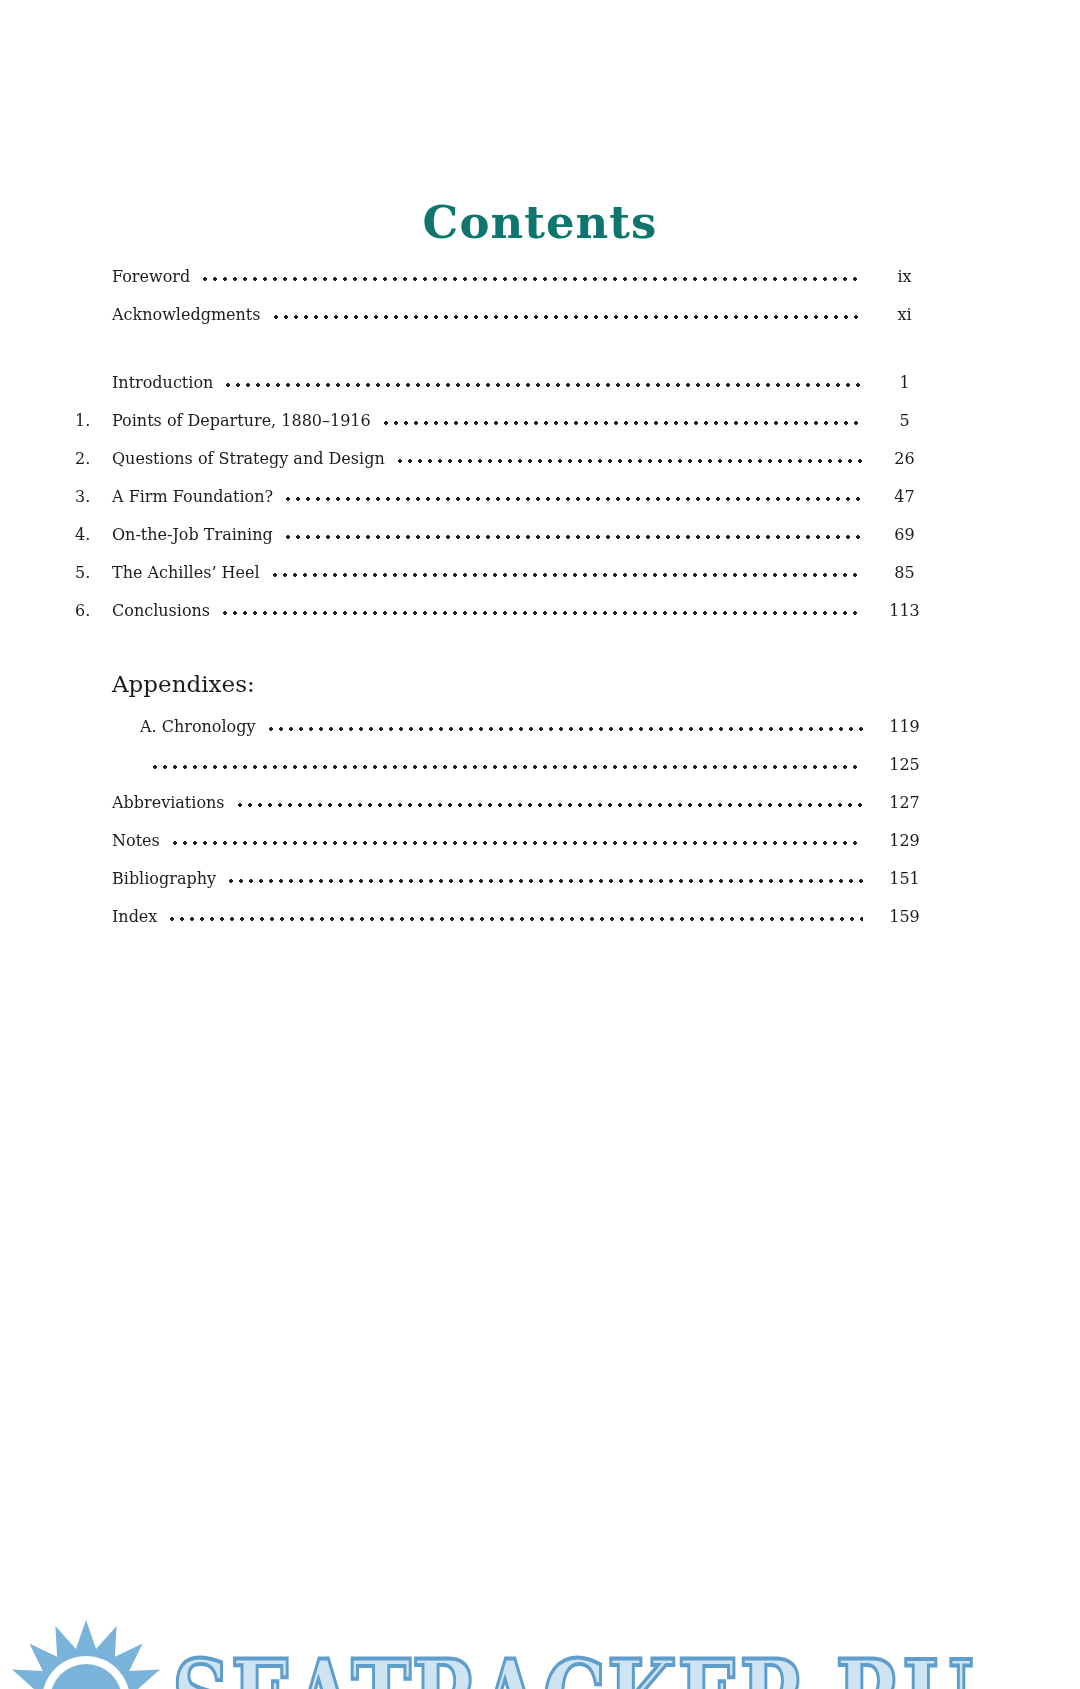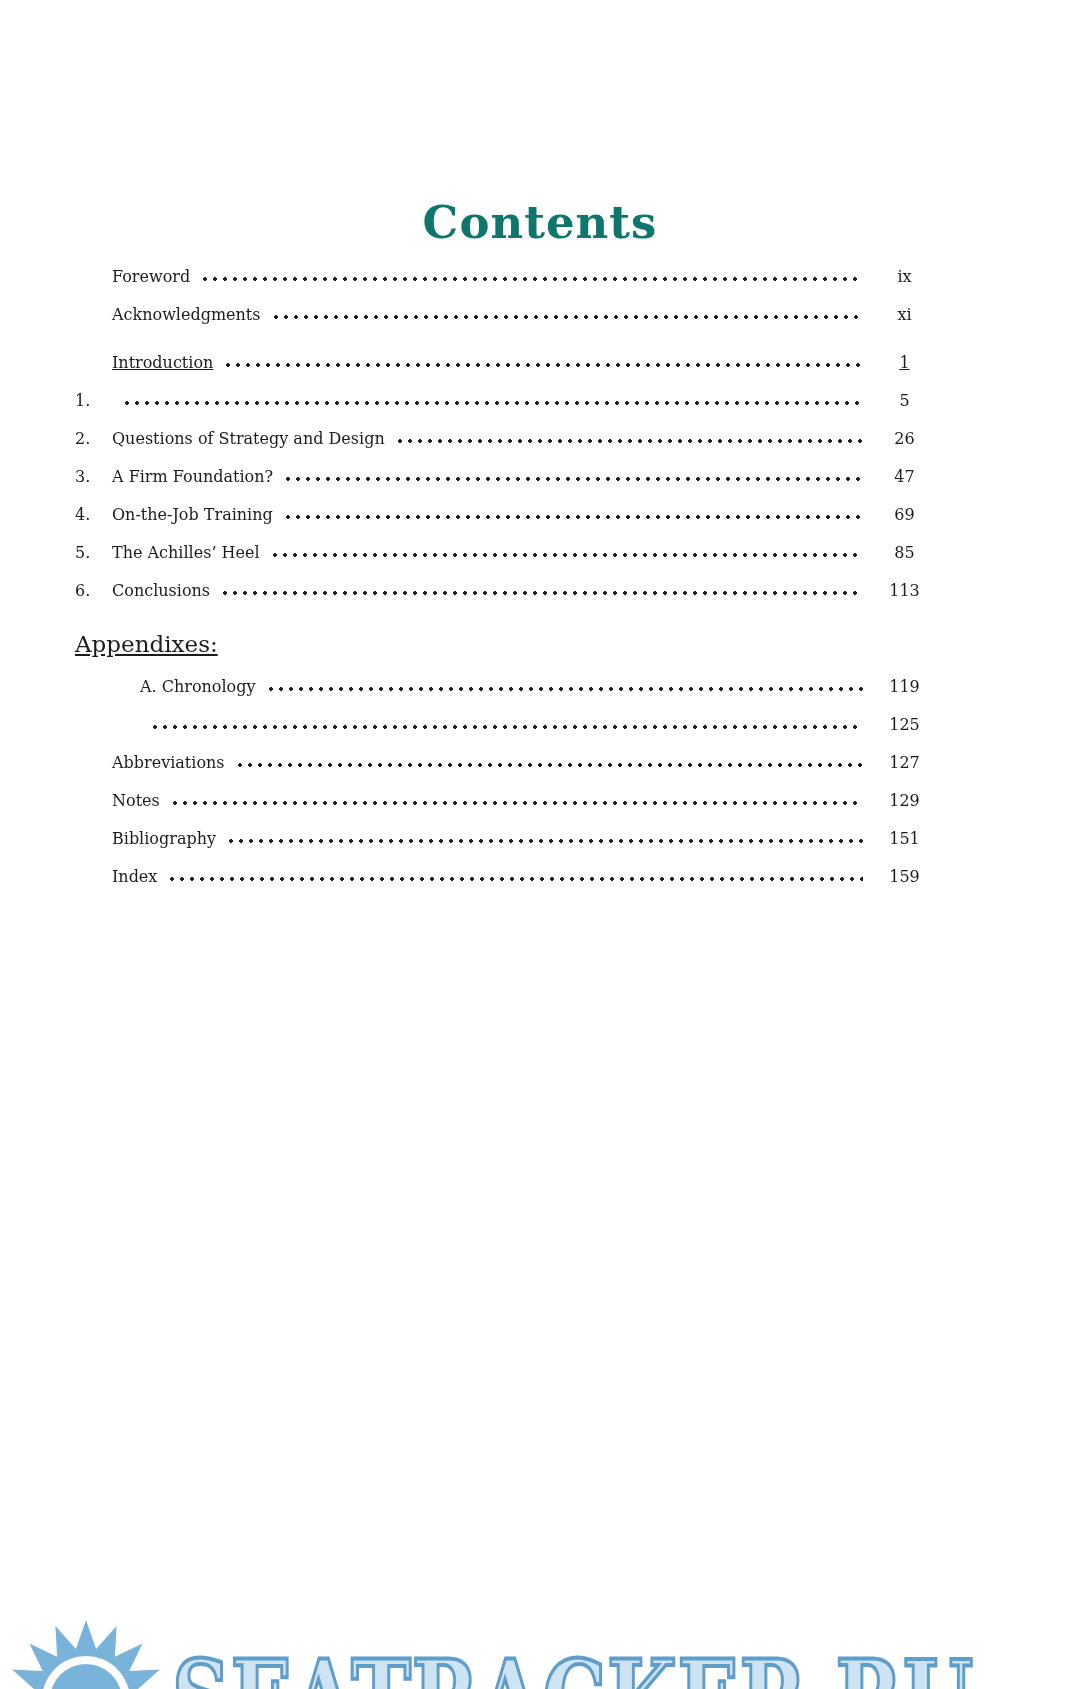--- a/index.html
+++ b/index.html
@@ -52,22 +52,22 @@
     background-size: 10px 6px;
     background-position: 0 100%;
     background-repeat: repeat-x;
     min-width: 20px;
   }
   .pagenum {
     flex: none;
     min-width: 55px;
     text-align: center;
   }
-  .gap-before { margin-top: 32px; text-decoration: underline; }
-  .heading-row { margin-bottom: 22px; font-size: 23px; display: flex; flex-direction: column; }
+  .gap-before { margin-top: 52px; }
+  .heading-row { margin-bottom: 22px; font-size: 23px; display: flex; }
 
   .folio {
     position: absolute;
     top: 1528px;
     right: 148px;
     font-size: 23px;
     color: #1c1c1c;
     z-index: 5;
   }
 
@@ -120,20 +120,21 @@
     </div>
 
     <div class="row gap-before">
       <span class="num"></span>
       <span class="label">Introduction</span>
       <span class="dots"></span>
       <span class="pagenum">1</span>
     </div>
     <div class="row">
       <span class="num">1.</span>
+      <span class="label">Points of Departure, 1880–1916</span>
       <span class="dots"></span>
       <span class="pagenum">5</span>
     </div>
     <div class="row">
       <span class="num">2.</span>
       <span class="label">Questions of Strategy and Design</span>
       <span class="dots"></span>
       <span class="pagenum">26</span>
     </div>
     <div class="row">

